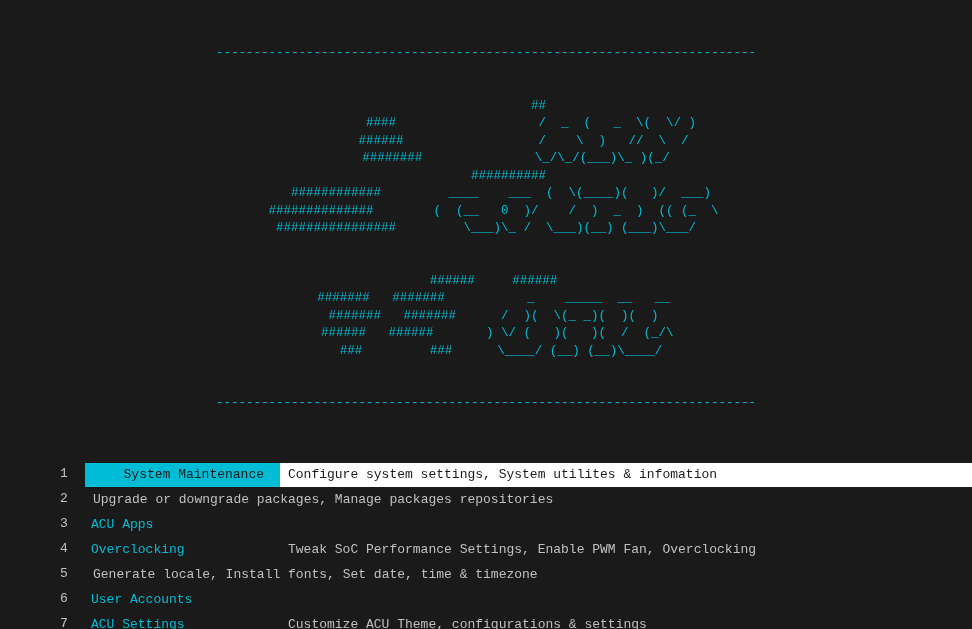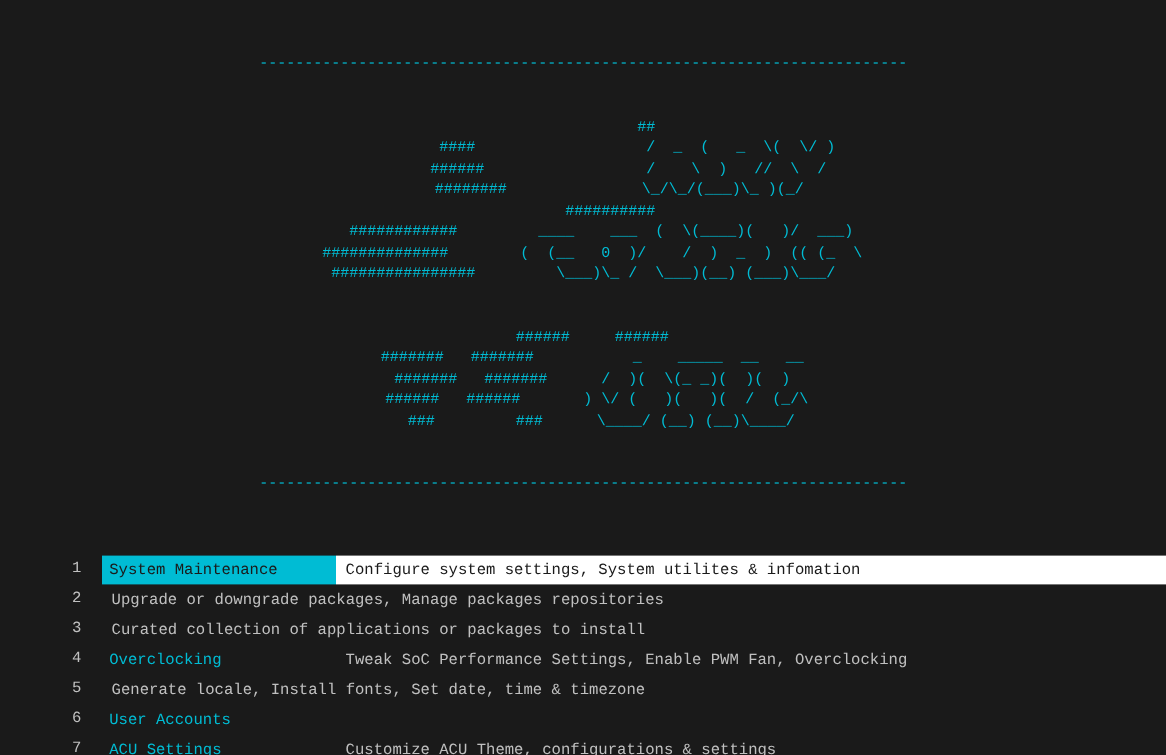--- a/index.html
+++ b/index.html
@@ -51,21 +51,22 @@
       font-size: 13px;
     }
     .menu-label {
       width: 195px;
       flex-shrink: 0;
       font-size: 13px;
     }
     .menu-label.highlighted {
       background-color: #00bcd4;
       color: #1a1a1a;
-      padding: 1px 6px;
+      padding: 1px 16px;
+      text-align: right;
     }
     .menu-label.normal {
       color: #00bcd4;
       padding: 1px 6px;
     }
     .menu-desc {
       color: #c0c0c0;
       font-size: 13px;
     }
     .menu-desc.highlighted {
@@ -107,21 +108,21 @@
           <span class="menu-num">1</span>
           <span class="menu-label highlighted">System Maintenance</span>
           <span class="menu-desc highlighted">Configure system settings, System utilites &amp; infomation</span>
         </div>
         <div class="menu-row">
           <span class="menu-num">2</span>
           <span class="menu-desc normal">Upgrade or downgrade packages, Manage packages repositories</span>
         </div>
         <div class="menu-row">
           <span class="menu-num">3</span>
-          <span class="menu-desc normal">Curated collection of applications or packages to install</span>
+          <span class="menu-label normal">ACU Apps</span>
         </div>
         <div class="menu-row">
           <span class="menu-num">4</span>
           <span class="menu-label normal">Overclocking</span>
           <span class="menu-desc normal">Tweak SoC Performance Settings, Enable PWM Fan, Overclocking</span>
         </div>
         <div class="menu-row">
           <span class="menu-num">5</span>
           <span class="menu-desc normal">Generate locale, Install fonts, Set date, time &amp; timezone</span>
         </div>

